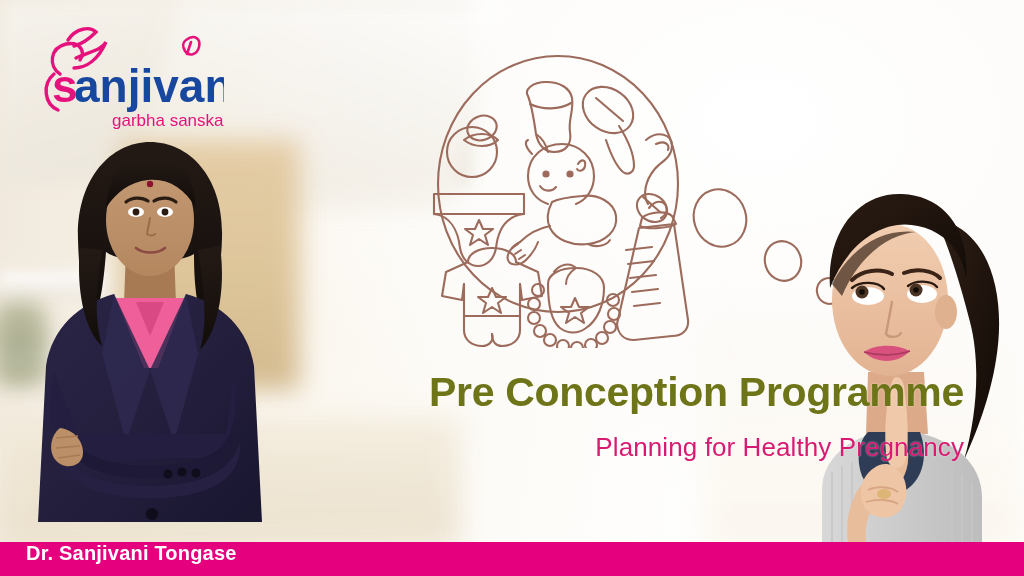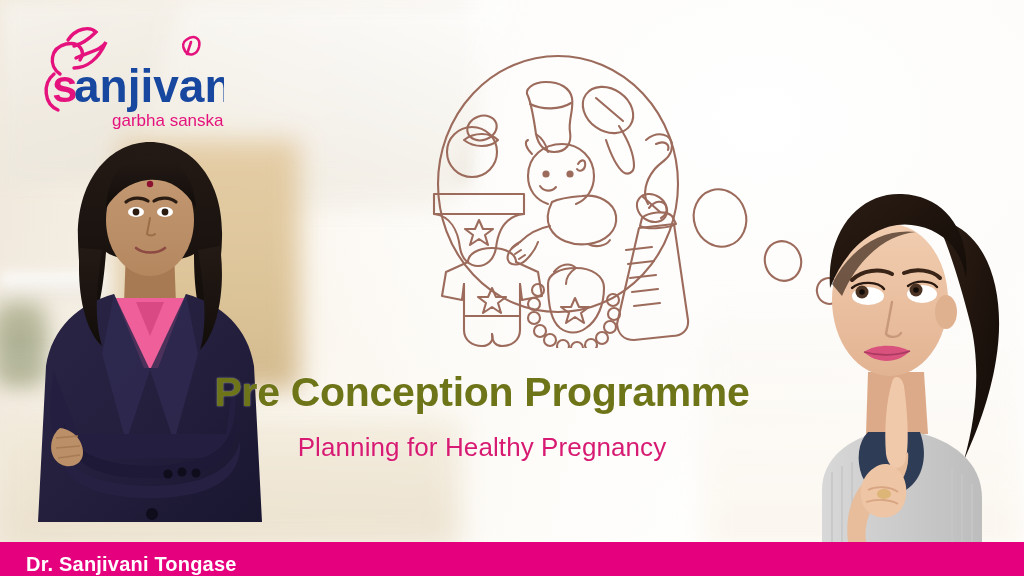--- a/index.html
+++ b/index.html
@@ -65,21 +65,21 @@
   .logo{position:absolute;left:24px;top:18px;width:200px;height:118px;}
   .logo svg{display:block;}
 
   
   .bubble-wrap{position:absolute;left:420px;top:48px;width:470px;height:300px;}
   .bubble-wrap svg{display:block;}
 
   
   .headline{
     position:absolute;left:0;top:372px;width:964px;
-    text-align:center;pointer-events:none;
+    text-align:right;pointer-events:none;
   }
   .title{
     display:block;
     font-size:41px;line-height:1.02;font-weight:bold;
     color:#6e7519;letter-spacing:-0.3px;
     font-family:"Liberation Sans",sans-serif;
     text-shadow:0 0 2px rgba(255,255,255,.6);
   }
   .subtitle{
     display:block;margin-top:20px;
@@ -91,21 +91,21 @@
 
   
   .person{position:absolute;bottom:34px;}
   .doctor{left:18px;width:262px;height:420px;}
   .thinker{right:0px;width:268px;height:370px;}
   .person svg{display:block;}
 
   
   .footer{
     position:absolute;left:0;bottom:0;width:1024px;height:34px;
-    background:#e5007e;display:flex;align-items:flex-end;
+    background:#e5007e;display:flex;align-items:flex-start;
   }
   .footer-name{
     margin-left:26px;color:#ffffff;font-size:20px;font-weight:bold;
     letter-spacing:.2px;font-family:"Liberation Sans",sans-serif;
   }
 </style>
 </head>
 <body>
 
 <div id="poster">

